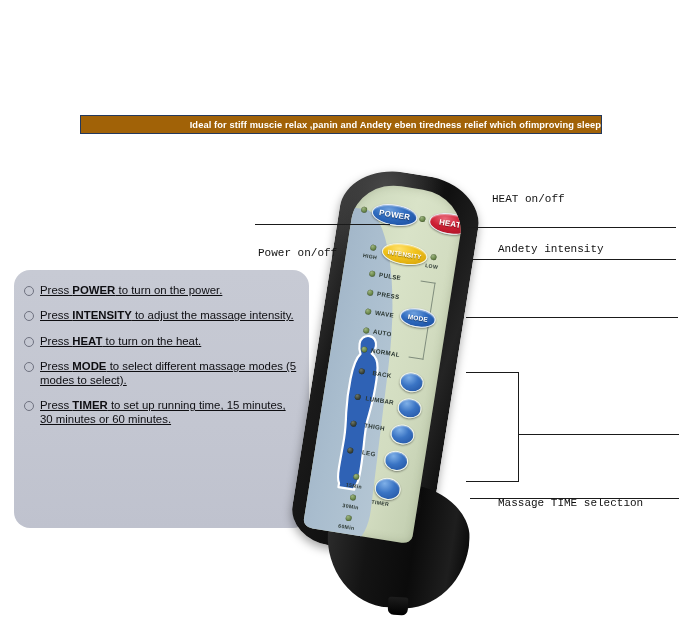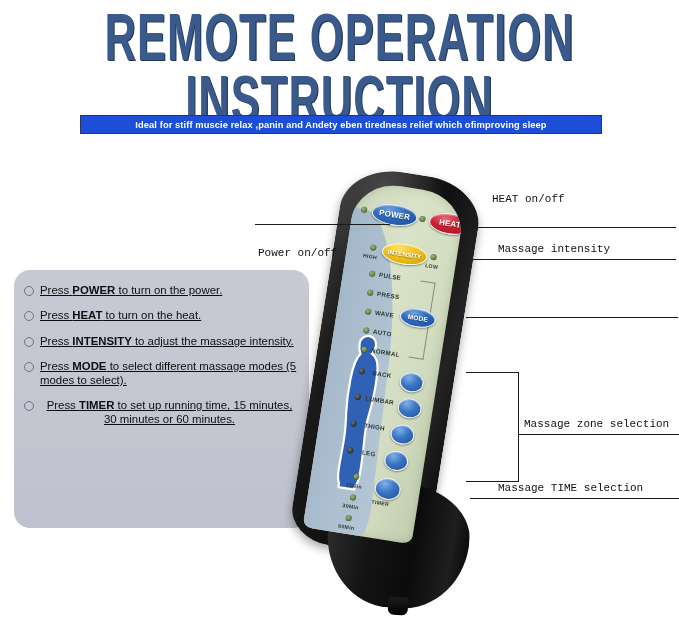--- a/index.html
+++ b/index.html
@@ -23,44 +23,44 @@
     -webkit-text-stroke:0px;
     text-shadow:1px 1px 0 #22385c;
     transform:scaleX(1.06) scaleY(1.62);
     transform-origin:center top;
   }
   .title-1{font-size:41px;margin-top:6px;}
   .title-2{font-size:41px;margin-top:24px;}
 
   .subtitle-bar{
     position:absolute;left:80px;top:115px;width:520px;height:17px;
-    background:#1d4ed8;
+    background:#a16207;
     border:1px solid #23395e;
-    display:flex;align-items:center;justify-content:center;
+    display:flex;align-items:center;justify-content:flex-end;
   }
   .subtitle-text{
     color:#ffffff;font-size:9.3px;font-weight:bold;
     white-space:nowrap;letter-spacing:0.1px;
   }
 
   
   .instr-panel{
     position:absolute;left:14px;top:270px;width:295px;height:258px;
     background:linear-gradient(180deg,#c7cad4 0%, #c3c6d1 60%, #bfc2ce 100%);
     border-radius:16px;
     box-shadow:0 0 0 0 rgba(0,0,0,0);
     padding:14px 10px 8px 8px;
     box-sizing:border-box;
   }
   .instr-item{
     display:flex;align-items:flex-start;
     margin:0 0 12px 0;
     font-size:11.4px;color:#0e0e12;line-height:1.18;
   }
-  .instr-item:last-child{margin-bottom:0;text-align:center;}
+  .instr-item:last-child{margin-bottom:0;}
   .bullet{
     flex:0 0 auto;
     width:8px;height:8px;border-radius:50%;
     border:1.3px solid #6f7280;
     margin:2px 6px 0 2px;
     background:transparent;
   }
   .instr-text{flex:1 1 auto;text-decoration:underline;}
   .instr-text b{font-weight:bold;}
 
@@ -170,41 +170,37 @@
     font-size:11px;color:#111;white-space:nowrap;
   }
   .callout-rule{position:absolute;background:#1a1a1a;height:1px;}
   .callout-vline{position:absolute;background:#1a1a1a;width:1px;}
 </style>
 </head>
 <body>
 
 <div id="page">
 
-  <div class="title-block">
-    <div class="title-line title-1">REMOTE OPERATION</div>
-    <div class="title-line title-2">INSTRUCTION</div>
-  </div>
 
   <div class="subtitle-bar">
     <span class="subtitle-text">Ideal for stiff muscie relax ,panin and Andety eben tiredness relief which ofimproving sleep</span>
   </div>
 
   <div class="instr-panel">
     <div class="instr-item">
       <span class="bullet"></span>
       <span class="instr-text">Press <b>POWER</b> to turn on the power.</span>
     </div>
     <div class="instr-item">
       <span class="bullet"></span>
+      <span class="instr-text">Press <b>INTENSITY</b> to adjust the massage intensity.</span>
+    </div>
+    <div class="instr-item">
+      <span class="bullet"></span>
       <span class="instr-text">Press <b>HEAT</b> to turn on the heat.</span>
-    </div>
-    <div class="instr-item">
-      <span class="bullet"></span>
-      <span class="instr-text">Press <b>INTENSITY</b> to adjust the massage intensity.</span>
     </div>
     <div class="instr-item">
       <span class="bullet"></span>
       <span class="instr-text">Press <b>MODE</b> to select different massage modes (5 modes to select).</span>
     </div>
     <div class="instr-item">
       <span class="bullet"></span>
       <span class="instr-text">Press <b>TIMER</b> to set up running time, 15 minutes, 30 minutes or 60 minutes.</span>
     </div>
   </div>
@@ -320,27 +316,26 @@
       <div class="fp-row fp-label sm" style="left:35px;top:342px;">60Min</div>
     </div>
   </div>
 
   <div class="callout-label" style="left:258px;top:208px;margin-top:39px;">Power on/off</div>
   <div class="callout-rule" style="left:255px;top:224px;width:135px;"></div>
 
   <div class="callout-label" style="left:492px;top:193px;font-family:Liberation Mono, monospace;">HEAT on/off</div>
   <div class="callout-rule" style="left:466px;top:227px;width:210px;"></div>
 
-  <div class="callout-label" style="left:498px;top:243px;">Massage intensity</div>
+  <div class="callout-label" style="left:498px;top:243px;">Andety intensity</div>
   <div class="callout-rule" style="left:472px;top:259px;width:204px;"></div>
 
   <div class="callout-rule" style="left:466px;top:317px;width:212px;"></div>
 
   <div class="callout-vline" style="left:518px;top:372px;height:110px;"></div>
   <div class="callout-rule" style="left:466px;top:372px;width:53px;"></div>
   <div class="callout-rule" style="left:466px;top:481px;width:53px;"></div>
-  <div class="callout-label" style="left:524px;top:418px;">Massage zone selection</div>
   <div class="callout-rule" style="left:518px;top:434px;width:161px;"></div>
 
-  <div class="callout-label" style="left:498px;top:482px;">Massage TIME selection</div>
+  <div class="callout-label" style="left:498px;top:497px;">Massage TIME selection</div>
   <div class="callout-rule" style="left:470px;top:498px;width:209px;"></div>
 
 </div>
 
 </body></html>

